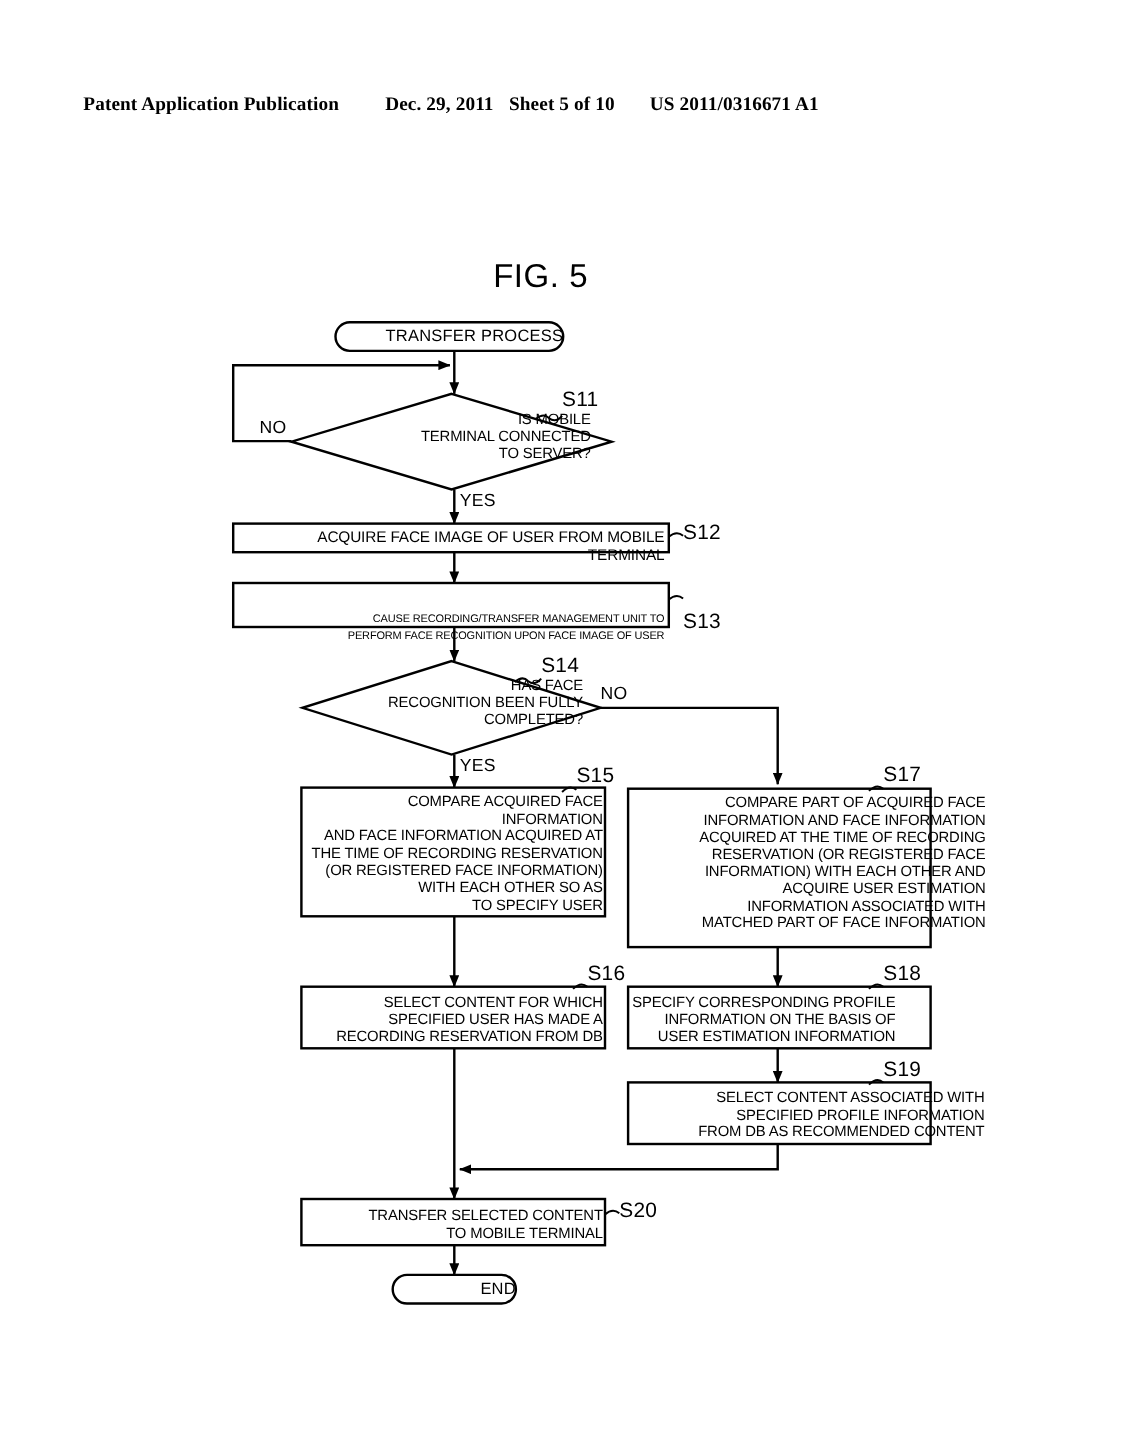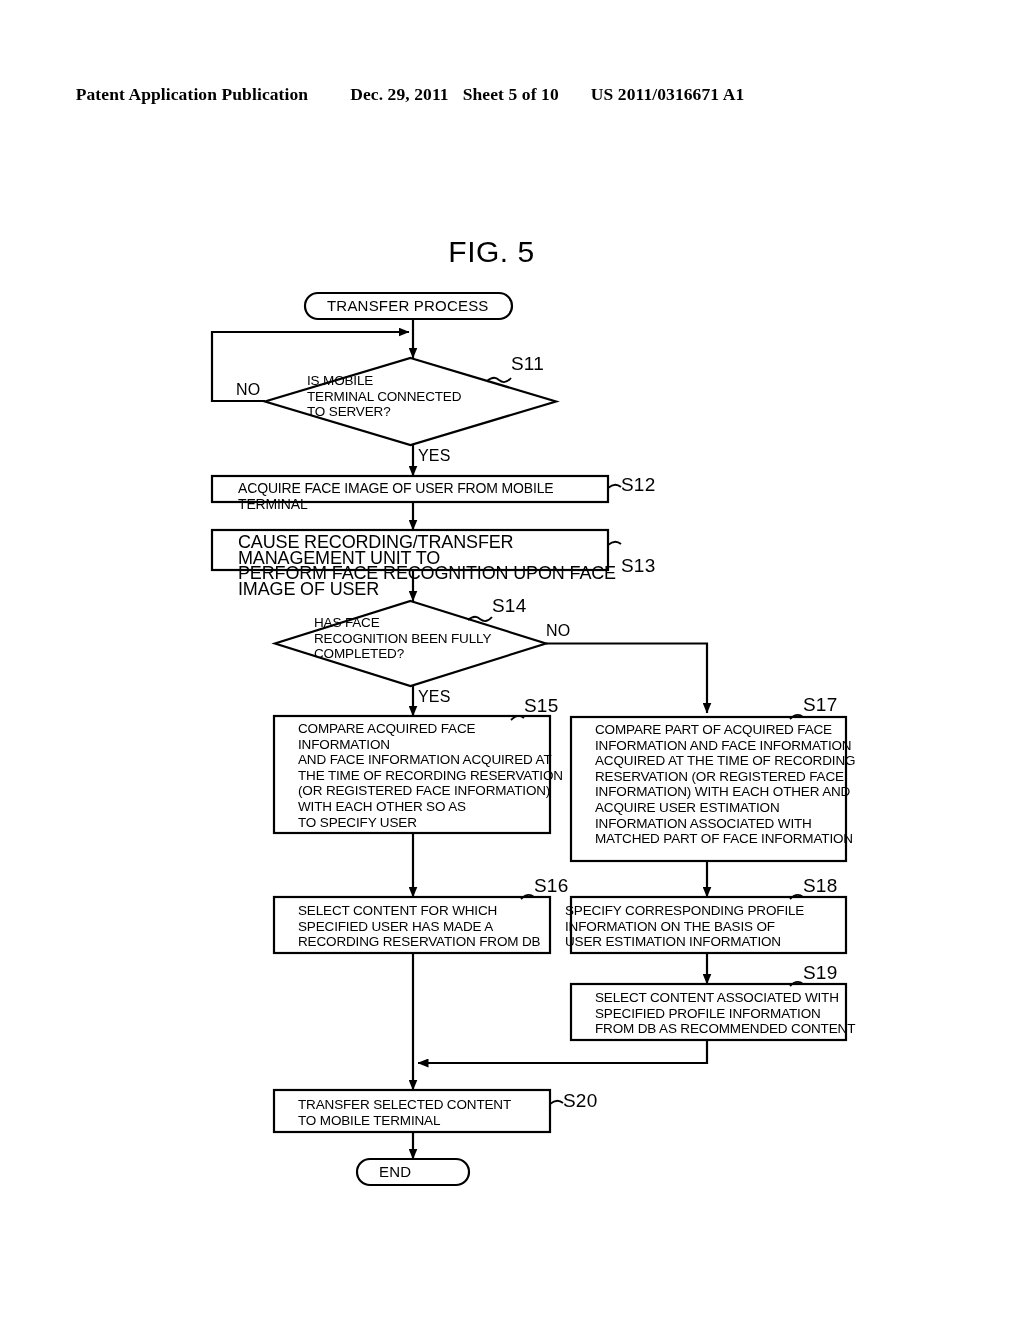--- a/index.html
+++ b/index.html
@@ -71,27 +71,26 @@
   }
   .leader {
     stroke: #000000;
     stroke-width: 1.8;
     fill: none;
   }
 
   
   .node-text {
     position: absolute;
-    text-align: left;
+    text-align: right;
     font-size: 13.5px;
     line-height: 15.6px;
     letter-spacing: -0.15px;
     white-space: pre-line;
     pointer-events: none;
-    padding-left: 22px;
   }
   .terminal-text {
     font-size: 15px;
     letter-spacing: 0.2px;
   }
   .step-label {
     position: absolute;
     font-size: 19px;
     letter-spacing: 0.2px;
   }
@@ -185,21 +184,21 @@
 </svg>
 
 <div class="node-text terminal-text" style="left:305px; top:298px; width:207px;">TRANSFER PROCESS</div>
 
 <div class="node-text" style="left:285px; top:373px; width:252px;">IS MOBILE
 TERMINAL CONNECTED
 TO SERVER?</div>
 
 <div class="node-text" style="left:216px; top:481px; width:388px; font-size:14px;">ACQUIRE FACE IMAGE OF USER FROM MOBILE TERMINAL</div>
 
-<div class="node-text" style="left:216px; top:535px; width:388px; font-size:18px;">CAUSE RECORDING/TRANSFER MANAGEMENT UNIT TO
+<div class="node-text" style="left:216px; top:555px; width:388px; font-size:10px;">CAUSE RECORDING/TRANSFER MANAGEMENT UNIT TO
 PERFORM FACE RECOGNITION UPON FACE IMAGE OF USER</div>
 
 <div class="node-text" style="left:292px; top:615px; width:238px;">HAS FACE
 RECOGNITION BEEN FULLY
 COMPLETED?</div>
 
 <div class="node-text" style="left:276px; top:721px; width:272px;">COMPARE ACQUIRED FACE INFORMATION
 AND FACE INFORMATION ACQUIRED AT
 THE TIME OF RECORDING RESERVATION
 (OR REGISTERED FACE INFORMATION)

